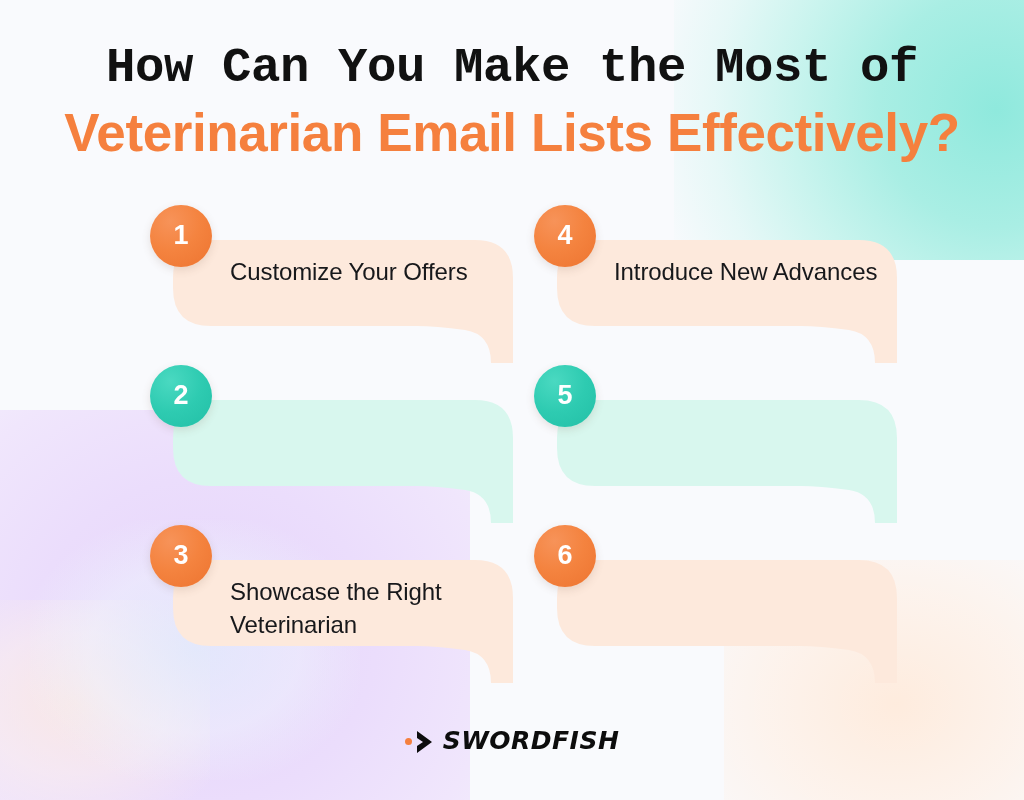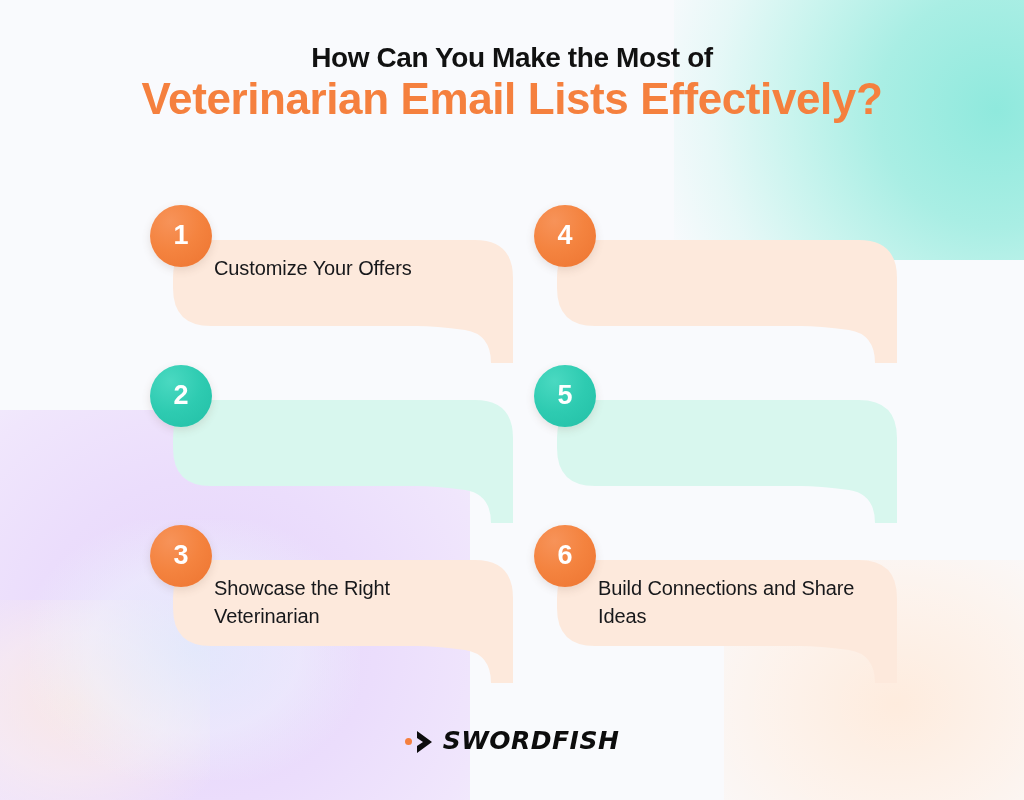--- a/index.html
+++ b/index.html
@@ -98,26 +98,27 @@
     letter-spacing: -0.4px;
   }
   .heading-line {
     display: block;
     font-size: 40px;
     font-weight: 700;
     white-space: nowrap;
   }
   .heading-line-1 {
     color: #111111;
-    font-size: 28px;
+    font-size: 49px;
+    font-family: Liberation Mono, monospace;
   }
   .heading-line-2 {
     color: #f5803e;
-    font-size: 44px;
-    margin-top: 4px;
+    font-size: 53px;
+    margin-top: 12px;
   }
 
   
   .cards {
     position: absolute;
     top: 200px;
     left: 0;
     width: 1024px;
     height: 500px;
   }
@@ -169,24 +170,24 @@
   }
   .badge-orange {
     background: radial-gradient(circle at 33% 26%, #f79359 0%, #f4833f 48%, #ed7430 100%);
   }
   .badge-teal {
     background: radial-gradient(circle at 33% 26%, #4ad9c1 0%, #2ecbb1 50%, #22bfa6 100%);
   }
 
   .card-text {
     position: absolute;
-    left: 64px;
+    left: 80px;
     top: 55px;
     width: 270px;
-    font-size: 20px;
+    font-size: 24px;
     line-height: 1.38;
     color: #17181b;
     font-weight: 400;
     letter-spacing: -0.1px;
   }
   .col-right .card-text {
     width: 280px;
   }
 
   
@@ -282,20 +283,21 @@
 
     <div class="card-slot col-right row-1">
       <div class="bubble">
         <svg viewBox="0 0 340 125" preserveAspectRatio="none" aria-hidden="true">
           <path d="M0,40 Q0,2 38,2 L302,2 Q340,2 340,40 L340,125 L318,125 Q318,96 292,92 Q262,88 244,88 L38,88 Q0,88 0,50 Z" fill="#FDE9DC"></path>
         </svg>
       </div>
       <div class="badge badge-orange">
         <span>4</span>
       </div>
+      <div class="card-text">Introduce New Advances</div>
     </div>
 
     <div class="card-slot col-right row-2">
       <div class="bubble">
         <svg viewBox="0 0 340 125" preserveAspectRatio="none" aria-hidden="true">
           <path d="M0,40 Q0,2 38,2 L302,2 Q340,2 340,40 L340,125 L318,125 Q318,96 292,92 Q262,88 244,88 L38,88 Q0,88 0,50 Z" fill="#D8F7EE"></path>
         </svg>
       </div>
       <div class="badge badge-teal">
         <span>5</span>
@@ -304,21 +306,20 @@
 
     <div class="card-slot col-right row-3">
       <div class="bubble">
         <svg viewBox="0 0 340 125" preserveAspectRatio="none" aria-hidden="true">
           <path d="M0,40 Q0,2 38,2 L302,2 Q340,2 340,40 L340,125 L318,125 Q318,96 292,92 Q262,88 244,88 L38,88 Q0,88 0,50 Z" fill="#FDE9DC"></path>
         </svg>
       </div>
       <div class="badge badge-orange">
         <span>6</span>
       </div>
-      <div class="card-text">Build Connections and Share Ideas</div>
     </div>
 
   </div>
 
   <div class="logo">
     <span class="logo-mark">
       <span class="logo-dot" style="background: rgb(245, 128, 62);"></span>
       <svg class="logo-chev" width="19" height="24" viewBox="0 0 19 24" aria-hidden="true">
         <path d="M2,1 L17,12 L2,23 L2,16 L8,12 L2,8 Z" fill="#0D0D0D"></path>
       </svg>

